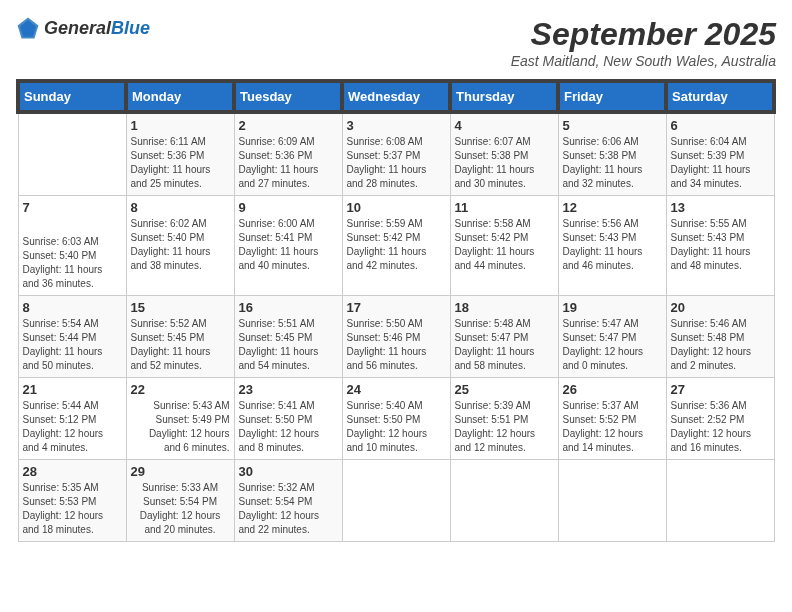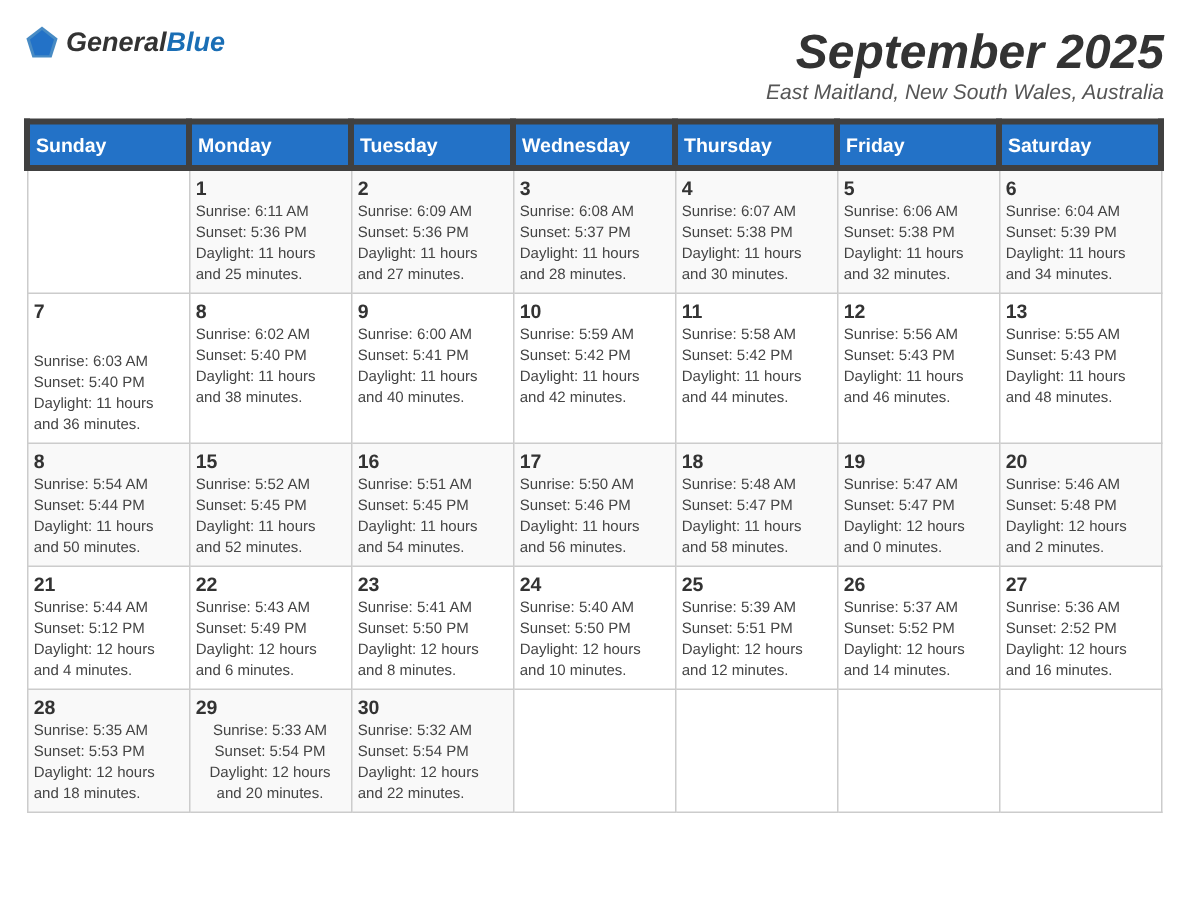--- a/index.html
+++ b/index.html
@@ -271,21 +271,21 @@
       <tr>
         <td>
           <span class="day-number">21</span>
           <div class="day-info" style="white-space: pre-line;">Sunrise: 5:44 AM
 Sunset: 5:12 PM
 Daylight: 12 hours
 and 4 minutes.</div>
         </td>
         <td>
           <span class="day-number">22</span>
-          <div class="day-info" style="white-space: pre-line;">Sunrise: 5:43 AM
+          <div class="day-info" style="white-space: pre-line; text-align: right;">Sunrise: 5:43 AM
 Sunset: 5:49 PM
 Daylight: 12 hours
 and 6 minutes.</div>
         </td>
         <td>
           <span class="day-number">23</span>
           <div class="day-info" style="white-space: pre-line;">Sunrise: 5:41 AM
 Sunset: 5:50 PM
 Daylight: 12 hours
 and 8 minutes.</div>

